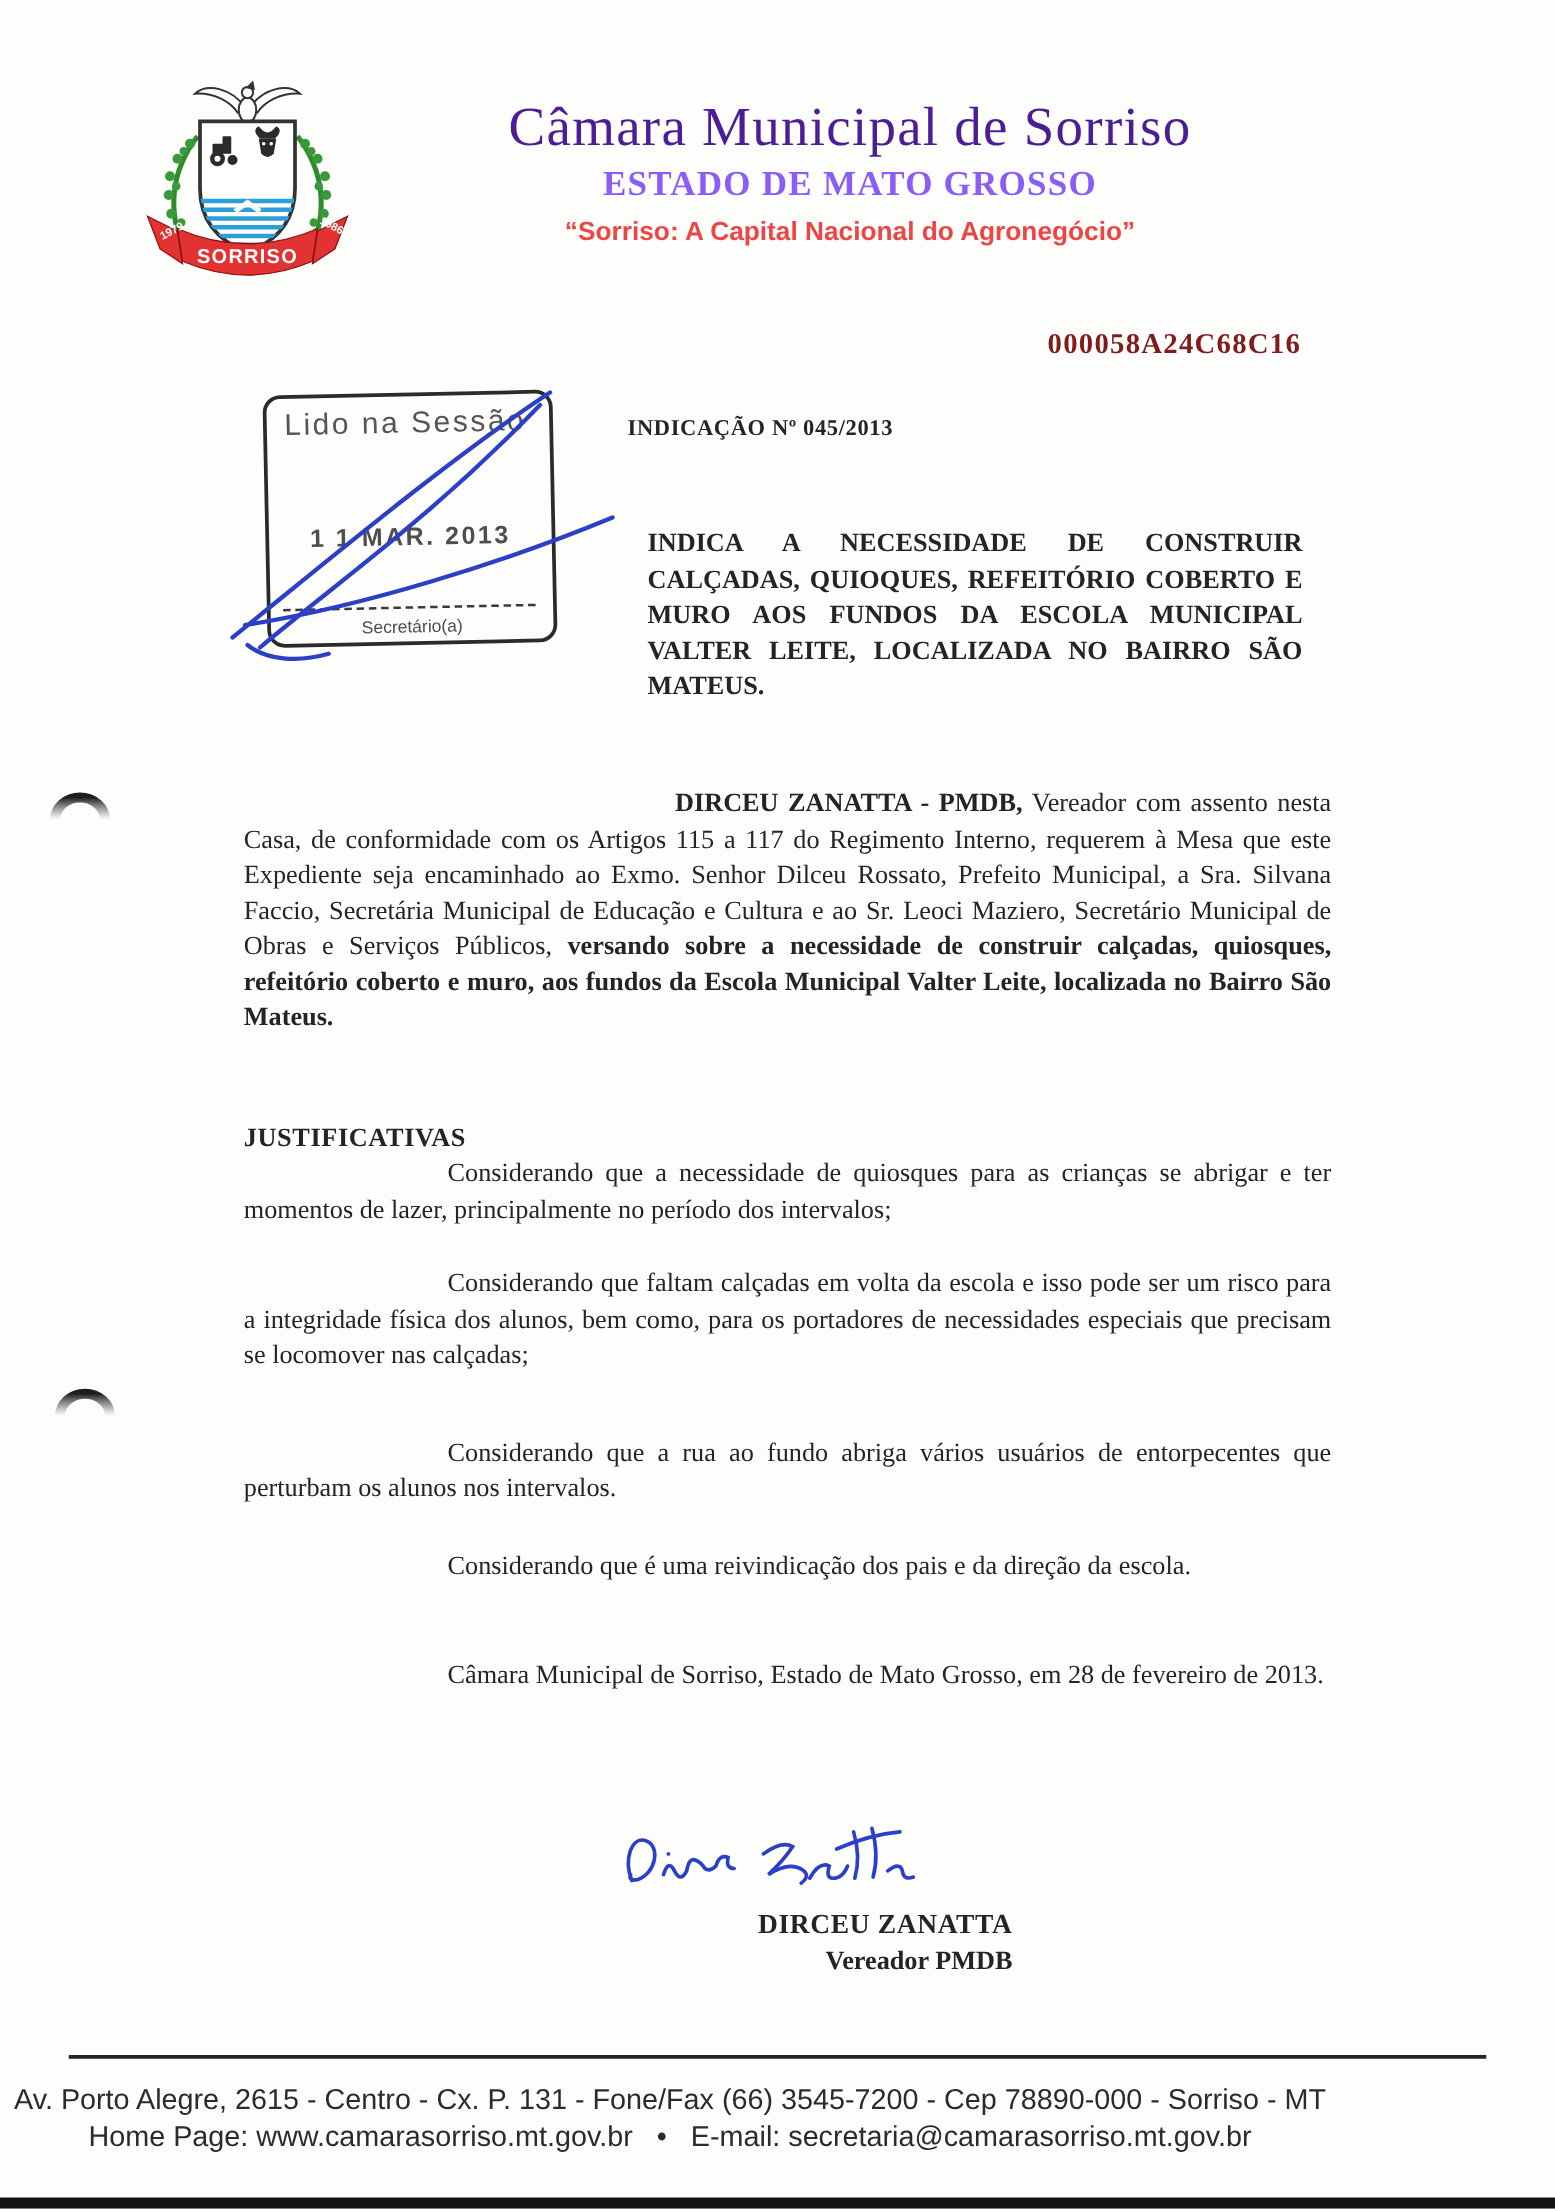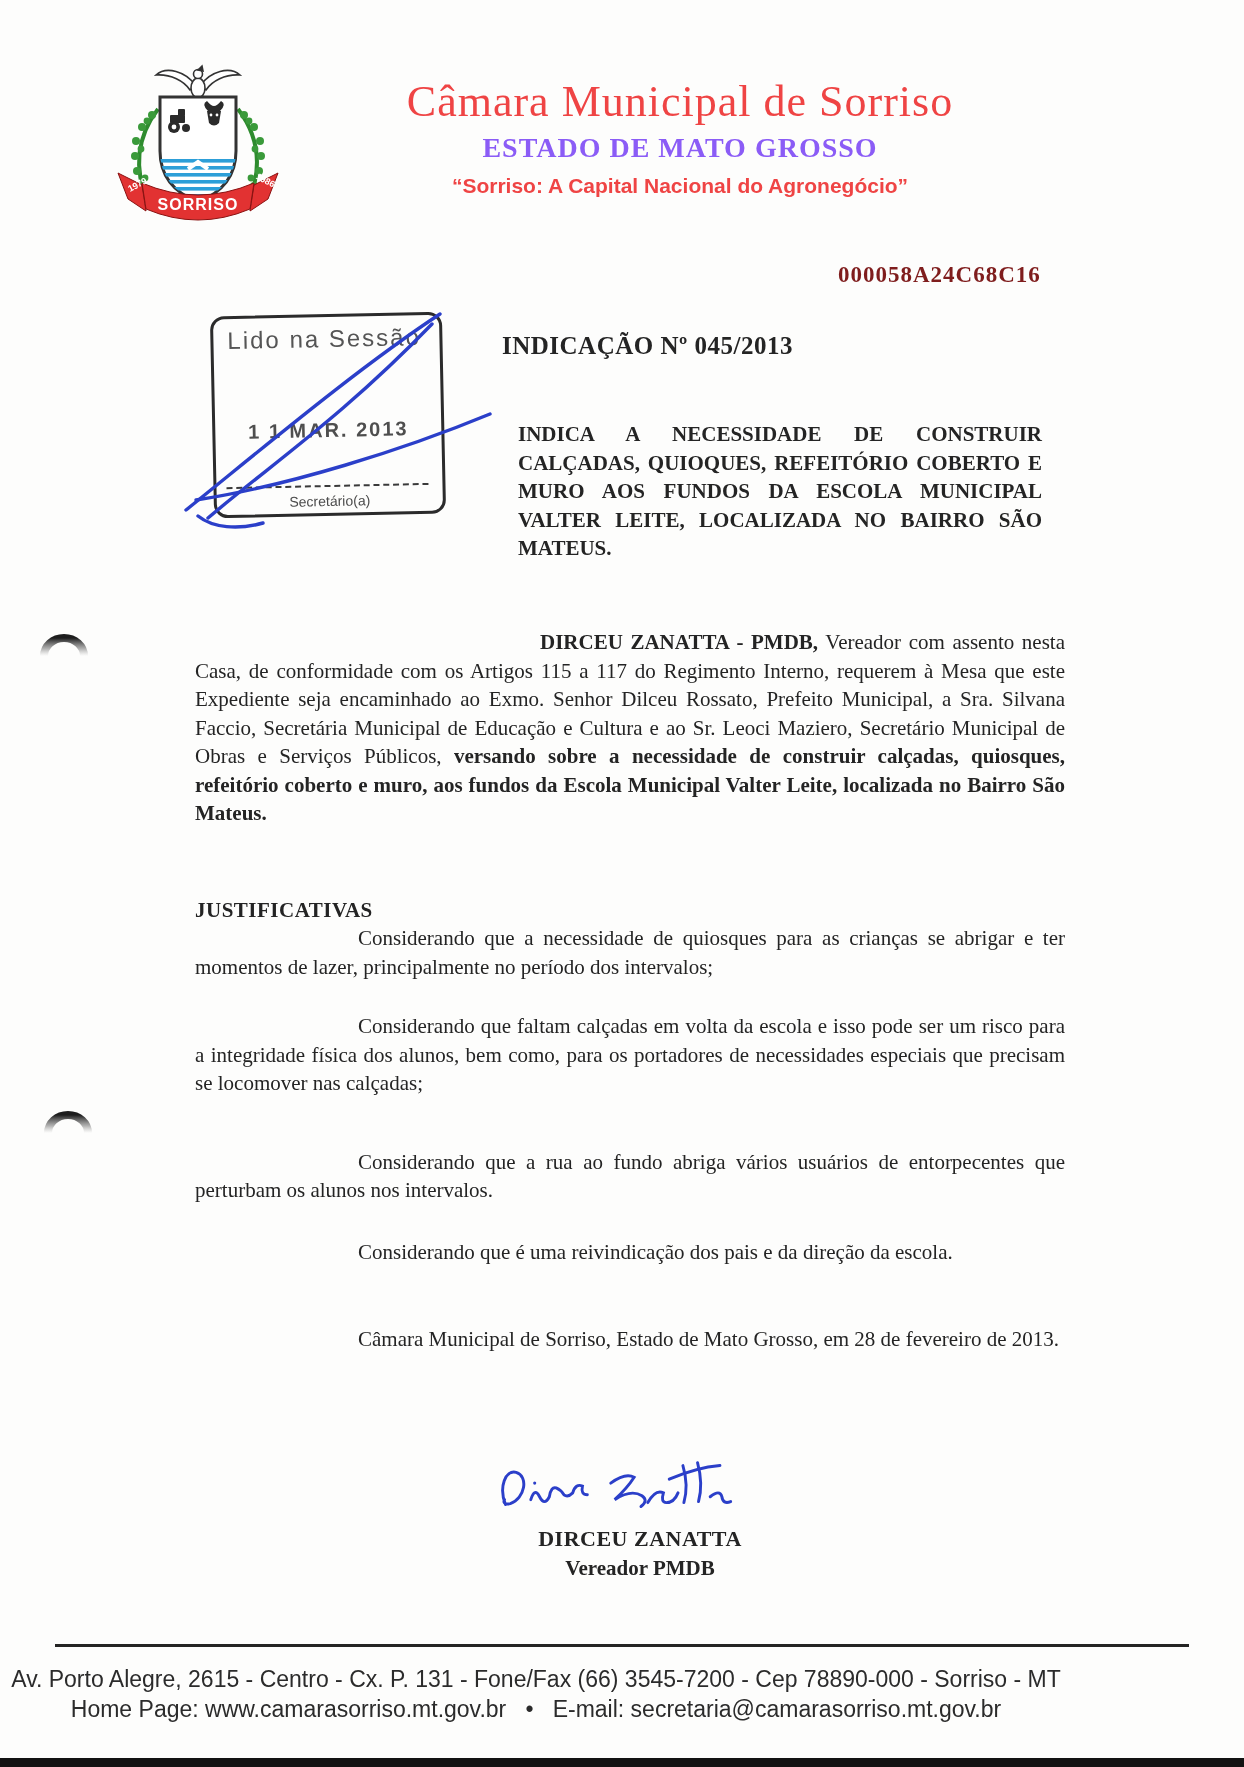--- a/index.html
+++ b/index.html
@@ -8,54 +8,54 @@
     width:1244px;height:1767px;
     margin:0 auto;
     background:#fdfdfc;
     overflow:hidden;
     font-family:"Liberation Serif", serif;
     color:#242424;
   }
   
   .crest{position:absolute;left:108px;top:58px;width:180px;height:172px;}
   .head-text{position:absolute;left:310px;top:78px;width:740px;text-align:center;}
-  .head-title{font-family:"Liberation Serif",serif;font-size:44px;font-weight:400;color:#ef4444;letter-spacing:1px;line-height:1.1;}
+  .head-title{font-family:"Liberation Serif",serif;font-size:44px;font-weight:400;color:#4c1d95;letter-spacing:1px;line-height:1.1;}
   .head-sub{font-family:Liberation Serif, serif;font-size:28px;font-weight:bold;color:#8b5cf6;letter-spacing:1px;margin-top:6px;}
   .head-motto{font-family:Liberation Sans, sans-serif;font-size:21px;font-weight:bold;color:#ef4444;margin-top:10px;}
   .doc-code{position:absolute;left:838px;top:262px;font-size:23px;font-weight:bold;letter-spacing:1px;color:#7f1d1d;}
   
   .stamp{
     position:absolute;left:212px;top:314px;width:226px;height:196px;
     border:3px solid #2b2b2b;border-radius:14px;
     transform:rotate(-1.2deg);
     color:#4a4a4a;
   }
   .stamp-line1{font-family:"Liberation Sans",sans-serif;font-size:24px;letter-spacing:2px;color:#555;margin:8px 0 0 14px;}
   .stamp-date{font-family:"Liberation Sans",sans-serif;font-size:20px;font-weight:bold;letter-spacing:2px;color:#4e4e4e;text-align:center;margin-top:66px;}
   .stamp-sigline{position:absolute;left:10px;right:14px;bottom:26px;border-top:2px dashed #3a3a3a;}
   .stamp-role{position:absolute;left:0;right:0;bottom:4px;text-align:center;font-family:"Liberation Sans",sans-serif;font-size:14px;color:#4c4c4c;}
   .stamp-scribble{position:absolute;left:168px;top:298px;width:330px;height:235px;pointer-events:none;}
   
-  .indic-heading{position:absolute;left:502px;top:332px;width:530px;font-size:25px;font-weight:bold;letter-spacing:.5px;}
+  .indic-heading{position:absolute;left:502px;top:332px;width:530px;font-size:18px;font-weight:bold;letter-spacing:.5px;}
   .subject{position:absolute;left:518px;top:420px;width:524px;font-size:21px;font-weight:bold;line-height:28.5px;text-align:justify;text-align-last:left;}
   
   .doc-body{position:absolute;left:155px;top:628px;width:870px;font-size:21px;line-height:28.5px;margin-left:40px;}
   .doc-body p{margin:0;text-align:justify;}
   .p-main{text-indent:345px;margin-bottom:68px !important;}
   .just-head{text-align:center;font-weight:bold;font-size:21px;letter-spacing:.5px;margin:0 0 40px 0;}
   .consider{text-indent:163px;}
   .c1{margin-bottom:31px !important;}
   .c2{margin-bottom:50px !important;}
   .c3{margin-bottom:33px !important;}
   .c4{margin-bottom:59px !important;}
   .date-line{text-indent:163px;}
   .bold{font-weight:bold;}
   
   .sig-script{position:absolute;left:480px;top:1448px;width:320px;height:78px;}
-  .sig-block{position:absolute;left:470px;top:1526px;width:340px;text-align:center;}
+  .sig-block{position:absolute;left:470px;top:1526px;width:340px;text-align:right;}
   .sig-name{font-size:22px;font-weight:bold;letter-spacing:.5px;}
   .sig-title{font-size:21px;font-weight:bold;margin-top:4px;}
   
   .footer-rule{position:absolute;left:55px;top:1644px;width:1134px;height:0;border-top:3px solid #242424;}
   .footer{position:absolute;left:0;top:1664px;width:1072px;text-align:center;font-family:"Liberation Sans",sans-serif;font-size:23px;color:#2b2b2b;line-height:30px;}
   .bottom-bar{position:absolute;left:0;bottom:0;width:1244px;height:9px;background:#121212;}
   .punch{position:absolute;width:48px;height:30px;}
   .punch-1{left:40px;top:628px;}
   .punch-2{left:44px;top:1105px;}
 </style>

